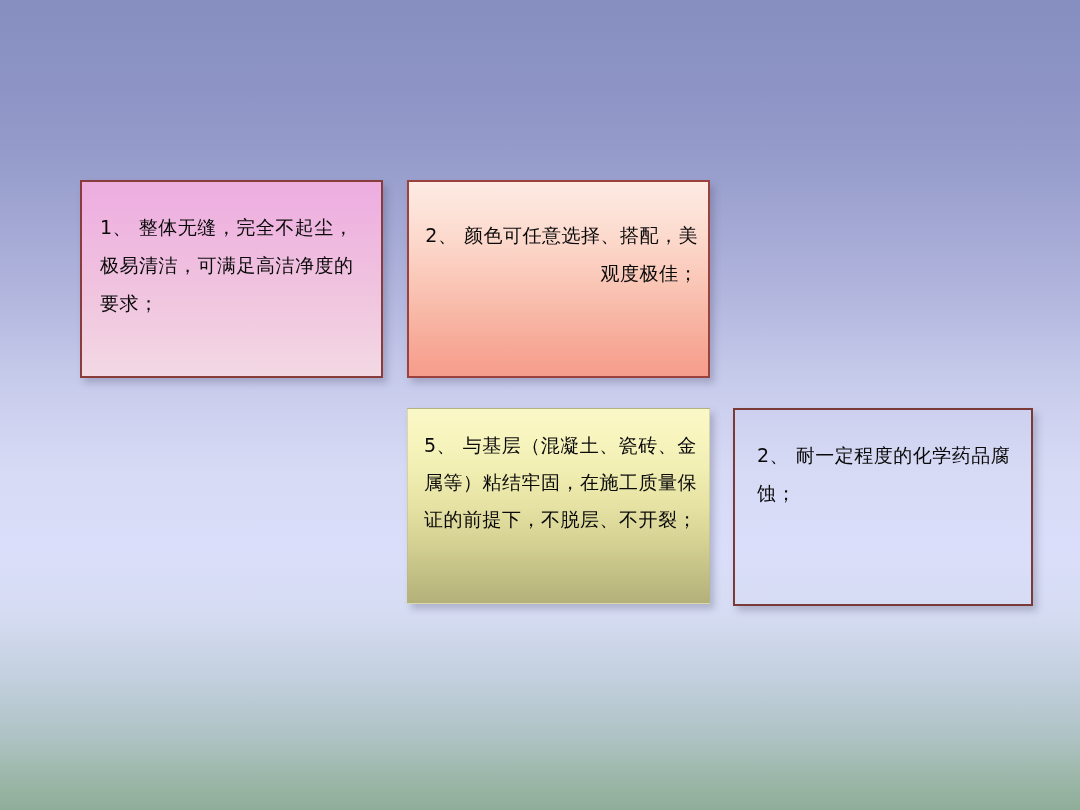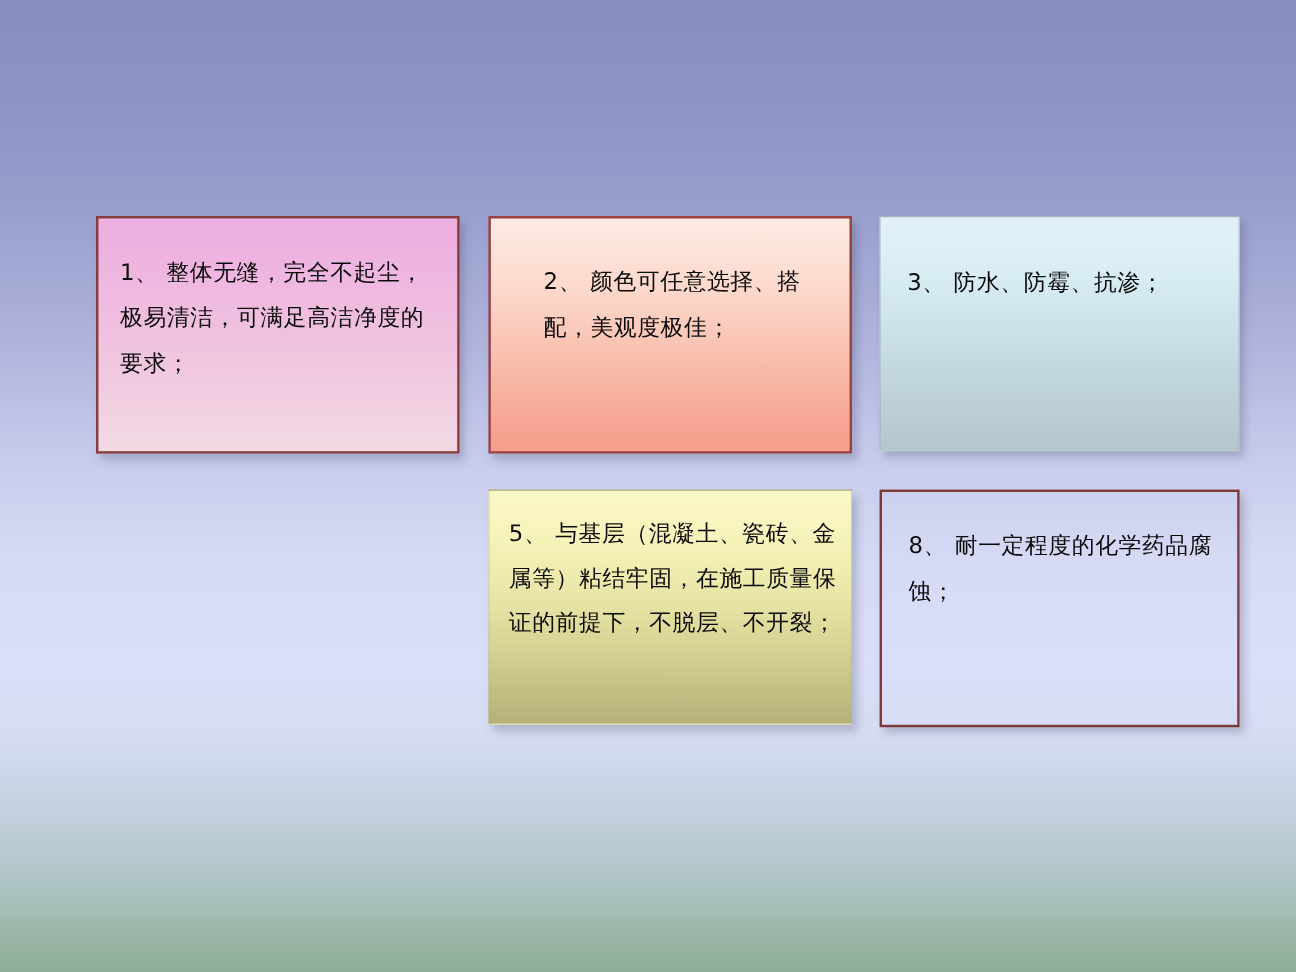--- a/index.html
+++ b/index.html
@@ -73,21 +73,21 @@
     border: 2px solid #8a3c3c;
     background: linear-gradient(to bottom, #edaee0 0%, #eeb1e0 12%, #efb9e0 30%, #f0c2df 52%, #f1cbe0 72%, #f2d3e2 88%, #f3d9e4 100%);
   }
   #card1 .ctext { top: 26px; }
 
   #card2 {
     left: 407px; top: 180px; width: 303px; height: 198px;
     border: 2px solid #9a4240;
     background: linear-gradient(to bottom, #fdeae2 0%, #fde3d9 14%, #fcd7ca 32%, #fac6b6 52%, #f8b6a4 70%, #f7a796 86%, #f69d8c 100%);
   }
-  #card2 .ctext { top: 34px; left: 44px; }
+  #card2 .ctext { top: 34px; left: 10px; text-align: right; }
 
   #card3 {
     left: 733px; top: 180px; width: 300px; height: 196px;
     border: 1px solid rgba(160,170,185,0.55);
     background: linear-gradient(to bottom, #e3f0f8 0%, #def0f8 10%, #d8ecf4 26%, #cde2ea 46%, #c4d8e0 64%, #bcd0d6 80%, #b3c6cb 100%);
   }
   #card3 .ctext { top: 36px; left: 22px; }
 
   
   #card4 {
@@ -118,26 +118,23 @@
 
 
   <div class="card" id="card1">
     <div class="ctext">1、 整体无缝，完全不起尘，极易清洁，可满足高洁净度的要求；</div>
   </div>
 
   <div class="card" id="card2">
     <div class="ctext">2、 颜色可任意选择、搭配，美观度极佳；</div>
   </div>
 
-  <div class="card" id="card3">
-    <div class="ctext">3、 防水、防霉、抗渗；</div>
-  </div>
 
 
   <div class="card" id="card5">
     <div class="ctext">5、 与基层（混凝土、瓷砖、金属等）粘结牢固，在施工质量保证的前提下，不脱层、不开裂；</div>
   </div>
 
   <div class="card" id="card6">
-    <div class="ctext">8、 耐一定程度的化学药品腐蚀；</div>
+    <div class="ctext">2、 耐一定程度的化学药品腐蚀；</div>
   </div>
 
 </div>
 
 </body></html>

